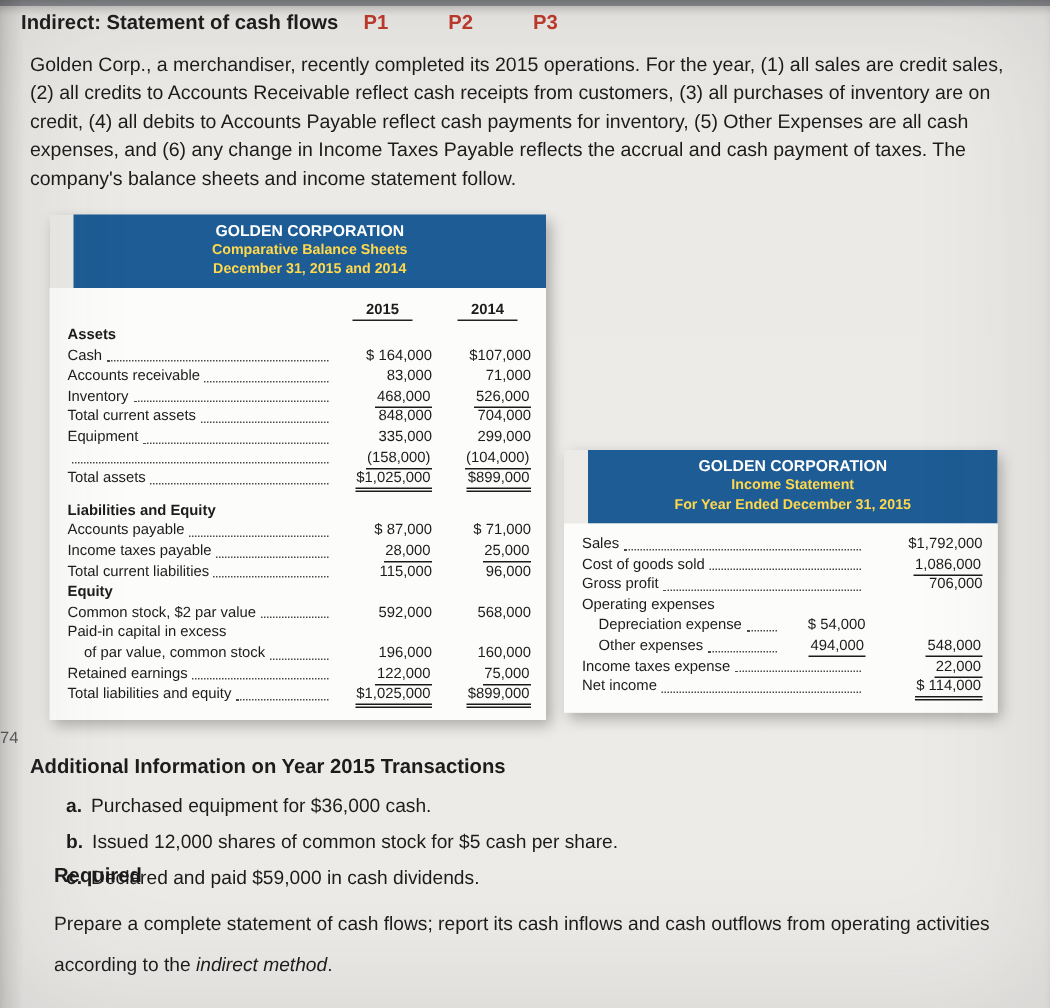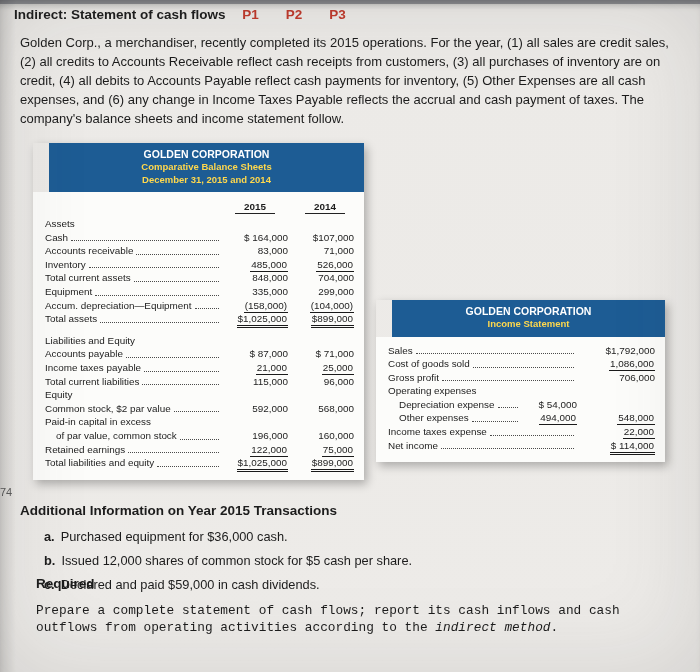--- a/index.html
+++ b/index.html
@@ -8,60 +8,60 @@
     background:linear-gradient(180deg,#d2d1cf 0px,#eceae7 10px,#edebe8 100%);
     font-family:"Liberation Sans", sans-serif;color:#1c1c1c;
   }
   .top-edge{position:absolute;top:0;left:0;right:0;height:4px;background:#94959a;}
   .left-edge{position:absolute;top:0;bottom:0;left:0;width:16px;
     background:linear-gradient(90deg,rgba(0,0,0,.12),rgba(0,0,0,0));pointer-events:none;}
   .vignette{position:absolute;inset:0;pointer-events:none;
     box-shadow:inset 0 0 90px rgba(70,70,70,.15), inset 0 8px 10px -6px rgba(0,0,0,.30);}
 
   .page-head{position:absolute;top:7px;left:14px;font-size:13.5px;font-weight:bold;white-space:nowrap;}
-  .plink{color:var(--link_red,#c0392b);margin-left:27px;font-weight:bold;}
+  .plink{color:var(--link_red,#c0392b);margin-left:40px;font-weight:bold;}
   .plink:first-child{margin-left:13px;}
 
   .intro{position:absolute;top:33px;left:20px;width:659px;font-size:13px;line-height:19px;margin:0;}
 
   .card{position:absolute;box-shadow:3px 4px 9px rgba(0,0,0,.28);}
   .card.bs{left:33px;top:143px;width:331px;}
   .card.is{left:376px;top:300px;width:289px;}
   .card-head{background:var(--header_blue,#1d5c94);text-align:center;padding:5px 4px 6px;margin-left:16px;}
   .ch-title{color:#ffffff;font-weight:bold;font-size:10.5px;line-height:13px;}
   .ch-sub{color:var(--subtitle_yellow,#ffd84d);font-weight:bold;font-size:9.5px;line-height:12.5px;}
   .card-body{background:#fcfcfa;padding:7px 10px 10px 12px;}
 
   .colhead{display:flex;justify-content:flex-end;margin:2px 0 5px;font-size:9.9px;}
   .colhead .c1,.colhead .c2{text-align:center;font-weight:bold;}
   .ch-u{border-bottom:1.3px solid #222;padding:0 9px 1px;}
 
   .trow{display:flex;align-items:flex-end;line-height:13.6px;font-size:9.9px;}
-  .trow.bold{font-weight:normal;}
+  .trow.bold{font-weight:bold;}
   .trow.gap{margin-top:8px;}
   .lbl{white-space:nowrap;}
   .lbl.ind{padding-left:11px;}
   .dots{flex:1;border-bottom:1.6px dotted #4a4a4a;margin:0 3px 3px 3px;min-width:8px;}
   .cell{text-align:right;white-space:nowrap;}
   .c1{width:66px;}
   .c2{width:58px;margin-left:8px;}
   .ci{width:56px;}
   .co{width:70px;margin-left:8px;}
   .u-s{border-bottom:1px solid #1a1a1a;padding:0 1px 1px;}
   .u-d{border-bottom:3px double #1a1a1a;padding:0 1px 1px;}
 
   .margin-num{position:absolute;left:0;top:486px;font-size:11px;color:#5e5e5e;}
 
   .addinfo{position:absolute;left:20px;top:503px;width:624px;}
   .sec-head{font-size:13.5px;font-weight:bold;margin:0 0 11px;}
   .item{margin:0 0 9px 24px;font-size:12.8px;line-height:15px;}
   .ilabel{font-weight:bold;margin-right:6px;}
 
   .required{position:absolute;left:36px;top:576px;width:630px;}
-  .req-text{font-size:12.8px;line-height:17px;margin:7px 0 0;font-family:Liberation Mono, monospace;}
+  .req-text{font-size:12.8px;line-height:27px;margin:7px 0 0;}
   .em{font-style:italic;}
 </style>
 </head>
 <body>
 
 <div class="wrap">
   <div class="top-edge"></div>
 
   <div class="page-head">
     <span>Indirect: Statement of cash flows</span>
@@ -93,37 +93,36 @@
           </div>
           <div class="trow">
             <span class="lbl">Accounts receivable</span>
             <span class="dots"></span>
             <span class="cell c1"><span>83,000</span></span>
             <span class="cell c2"><span>71,000</span></span>
           </div>
           <div class="trow">
             <span class="lbl">Inventory</span>
             <span class="dots"></span>
-            <span class="cell c1"><span class="u-s">485,000</span></span>
+            <span class="cell c1"><span class="u-s">468,000</span></span>
             <span class="cell c2"><span class="u-s">526,000</span></span>
           </div>
           <div class="trow">
             <span class="lbl">Total current assets</span>
             <span class="dots"></span>
             <span class="cell c1"><span>848,000</span></span>
             <span class="cell c2"><span>704,000</span></span>
           </div>
           <div class="trow">
             <span class="lbl">Equipment</span>
             <span class="dots"></span>
             <span class="cell c1"><span>335,000</span></span>
             <span class="cell c2"><span>299,000</span></span>
           </div>
           <div class="trow">
-            <span class="lbl">Accum. depreciation—Equipment</span>
             <span class="dots"></span>
             <span class="cell c1"><span class="u-s">(158,000)</span></span>
             <span class="cell c2"><span class="u-s">(104,000)</span></span>
           </div>
           <div class="trow">
             <span class="lbl">Total assets</span>
             <span class="dots"></span>
             <span class="cell c1"><span class="u-d">$1,025,000</span></span>
             <span class="cell c2"><span class="u-d">$899,000</span></span>
           </div>
@@ -132,21 +131,21 @@
           </div>
           <div class="trow">
             <span class="lbl">Accounts payable</span>
             <span class="dots"></span>
             <span class="cell c1"><span>$ 87,000</span></span>
             <span class="cell c2"><span>$ 71,000</span></span>
           </div>
           <div class="trow">
             <span class="lbl">Income taxes payable</span>
             <span class="dots"></span>
-            <span class="cell c1"><span class="u-s">21,000</span></span>
+            <span class="cell c1"><span class="u-s">28,000</span></span>
             <span class="cell c2"><span class="u-s">25,000</span></span>
           </div>
           <div class="trow">
             <span class="lbl">Total current liabilities</span>
             <span class="dots"></span>
             <span class="cell c1"><span>115,000</span></span>
             <span class="cell c2"><span>96,000</span></span>
           </div>
           <div class="trow bold">
             <span class="lbl">Equity</span>
@@ -179,20 +178,21 @@
             <span class="cell c2"><span class="u-d">$899,000</span></span>
           </div>
         </div>
     </div>
   </div>
 
   <div class="card is">
     <div class="card-head">
       <div class="ch-title">GOLDEN CORPORATION</div>
       <div class="ch-sub">Income Statement</div>
+      <div class="ch-sub">For Year Ended December 31, 2015</div>
     </div>
     <div class="card-body">
       <div id="is-rows">
           <div class="trow">
             <span class="lbl">Sales</span>
             <span class="dots"></span>
             <span class="cell co"><span>$1,792,000</span></span>
           </div>
           <div class="trow">
             <span class="lbl">Cost of goods sold</span>

